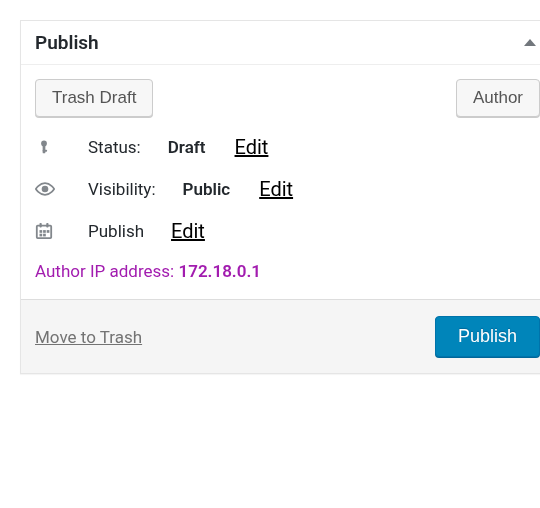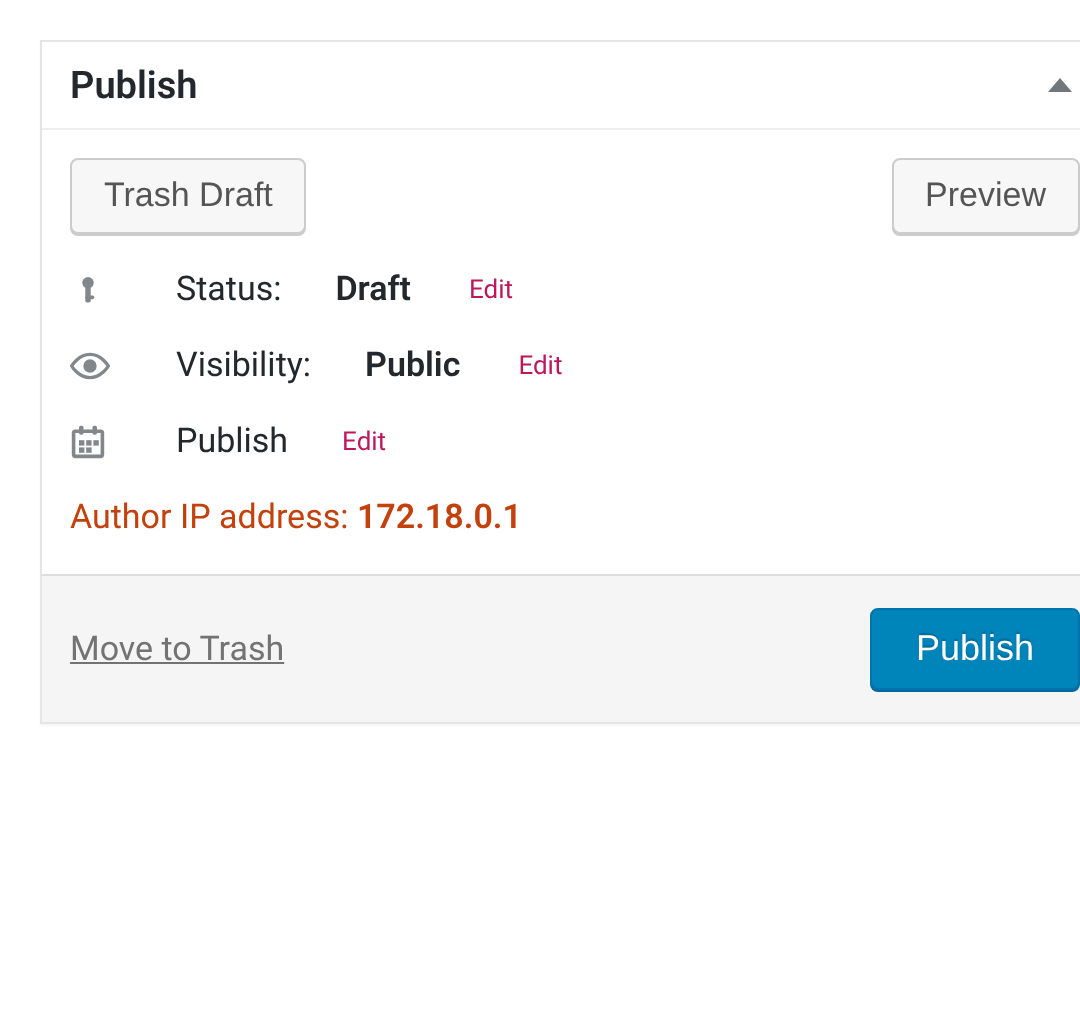--- a/index.html
+++ b/index.html
@@ -70,27 +70,28 @@
       color: #82878c;
     }
     .meta-label {
       margin-right: 6px;
     }
     .meta-value {
       font-weight: 600;
       margin-right: 8px;
     }
     .edit-link {
-      color: #be185d;
+      color: #000000;
+      text-decoration: underline;
       cursor: pointer;
-      font-size: 13px;
+      font-size: 20px;
     }
     .author-row {
       font-size: 17px;
-      color: #c2410c;
+      color: #a21caf;
       margin-top: 4px;
     }
     .author-row .ip {
       font-weight: 600;
     }
     .metabox-footer {
       display: flex;
       justify-content: space-between;
       align-items: center;
       padding: 16px 14px;
@@ -121,21 +122,21 @@
 
 <div class="metabox">
   <div class="metabox-header">
     <span class="metabox-title">Publish</span>
     <span class="collapse-toggle"></span>
   </div>
 
   <div class="metabox-body">
     <div class="button-row">
       <button class="button-secondary">Trash Draft</button>
-      <button class="button-secondary">Preview</button>
+      <button class="button-secondary">Author</button>
     </div>
 
     <div class="meta-row">
       <span class="icon">
         <svg width="18" height="18" viewBox="0 0 20 20" fill="currentColor">
           <circle cx="10" cy="6" r="3.2"></circle>
           <rect x="8.5" y="8" width="3" height="9" rx="1"></rect>
           <rect x="8.5" y="13" width="5" height="2.2" rx="1"></rect>
         </svg>
       </span>

